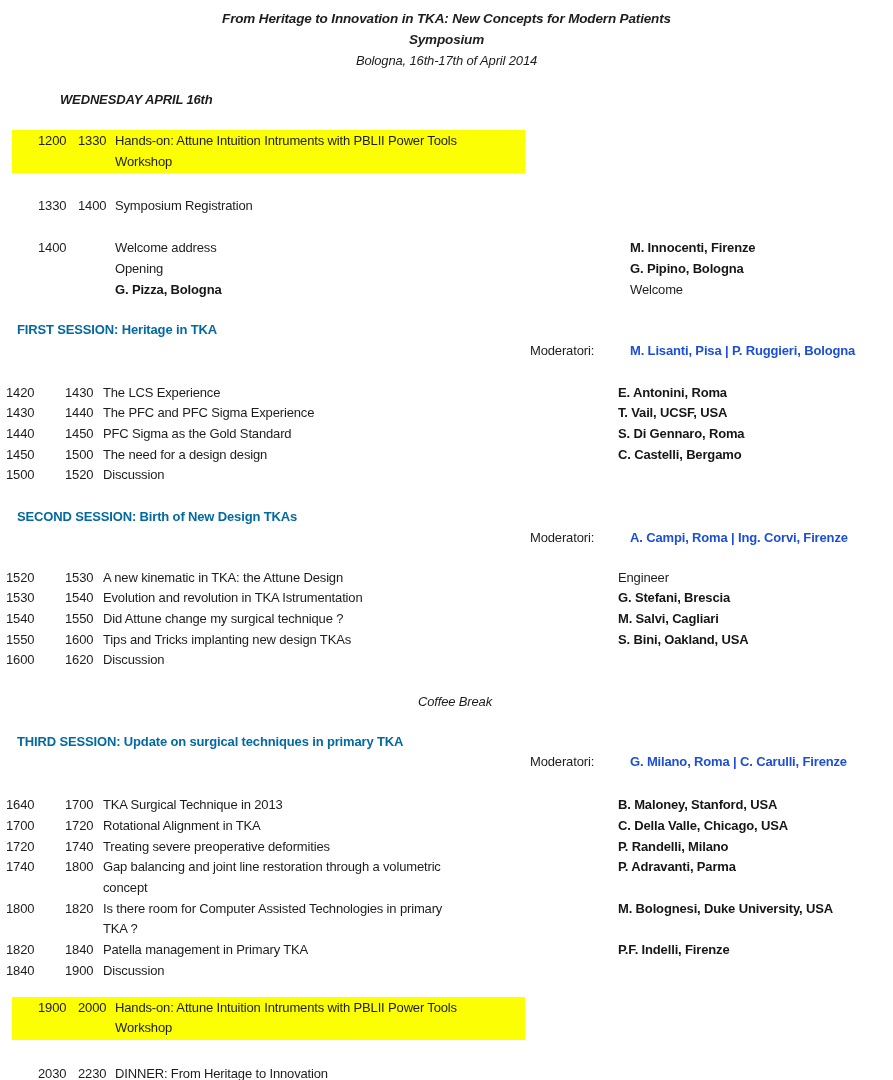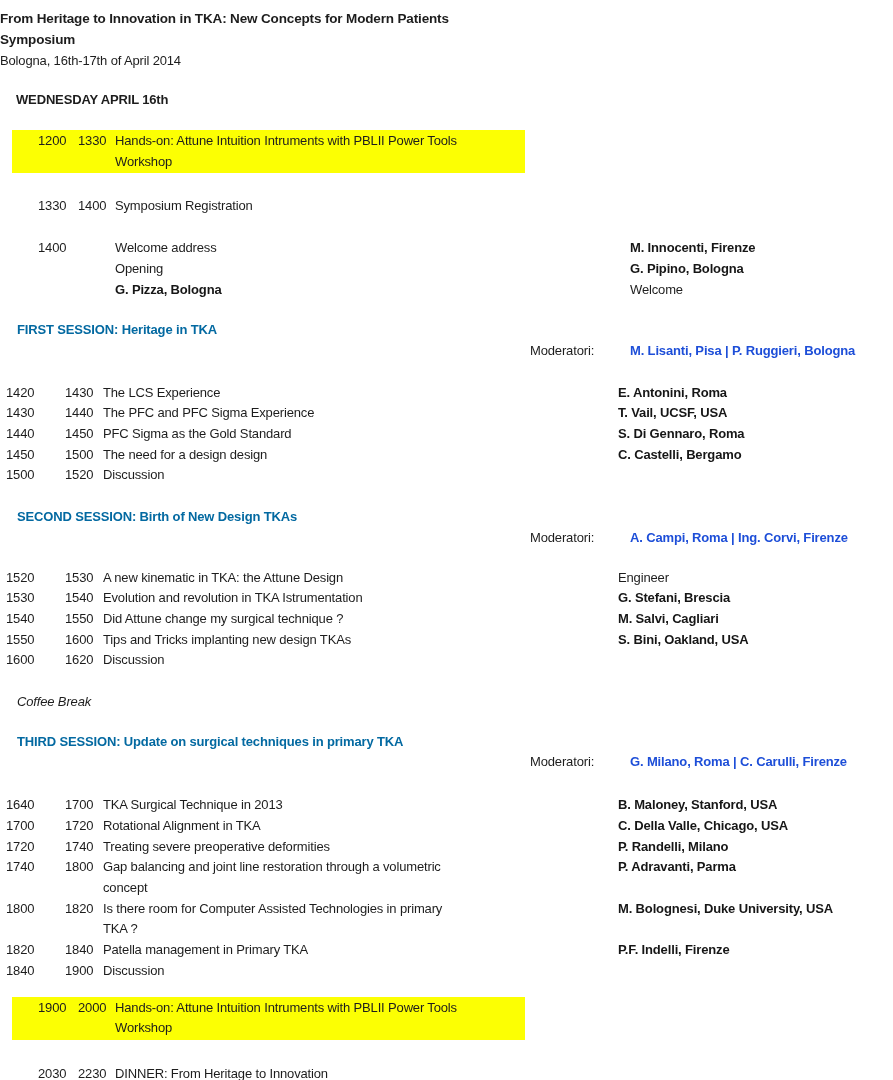--- a/index.html
+++ b/index.html
@@ -10,27 +10,27 @@
     letter-spacing:-0.15px;
   }
   .page{
     width:893px;
     height:1080px;
     box-sizing:border-box;
     padding-top:8px;
     overflow:hidden;
     background:#ffffff;
   }
-  .center{}
+  .center{text-align:center;font-style:italic;}
   .doc-title{font-weight:bold;font-size:13.5px;line-height:21px;}
   .doc-subtitle{font-weight:bold;font-size:13.5px;line-height:21px;}
   .doc-location{font-size:13px;line-height:21px;}
   .day-header{
-    font-weight:bold;
-    padding-left:16px;line-height:21px;margin-top:18px;
+    font-weight:bold;font-style:italic;
+    padding-left:28px;line-height:21px;margin-top:18px;margin-left:32px;
   }
   .row{display:grid;line-height:20.7px;}
   
   .t-row{grid-template-columns:40px 37px 515px 1fr;padding-left:38px;}
   
   .s-row{grid-template-columns:59px 38px 515px 1fr;padding-left:6px;}
   
   .hl-row{grid-template-columns:40px 37px 1fr;padding-left:26px;}
   .cell{display:block;}
   .title-cell{white-space:pre-line;}
@@ -55,21 +55,21 @@
   .mod-row{
     display:grid;grid-template-columns:100px 1fr;
     padding-left:530px;line-height:20.7px;
   }
   .mod-names{font-weight:bold;white-space:nowrap;color:#1d4ed8;}
   .items-1{margin-top:21px;}
   .items-2{margin-top:19px;}
   .items-3{margin-top:22px;}
   .coffee{
     font-style:italic;padding-left:17px;
-    line-height:20.7px;margin-top:21px;
+    line-height:20.7px;margin-top:21px;text-align:center;
   }
   .dinner{margin-top:24px;}
 </style>
 </head>
 <body>
 
 <div class="page">
 
   <div class="doc-title center">From Heritage to Innovation in TKA: New Concepts for Modern Patients</div>
   <div class="doc-subtitle center">Symposium</div>

